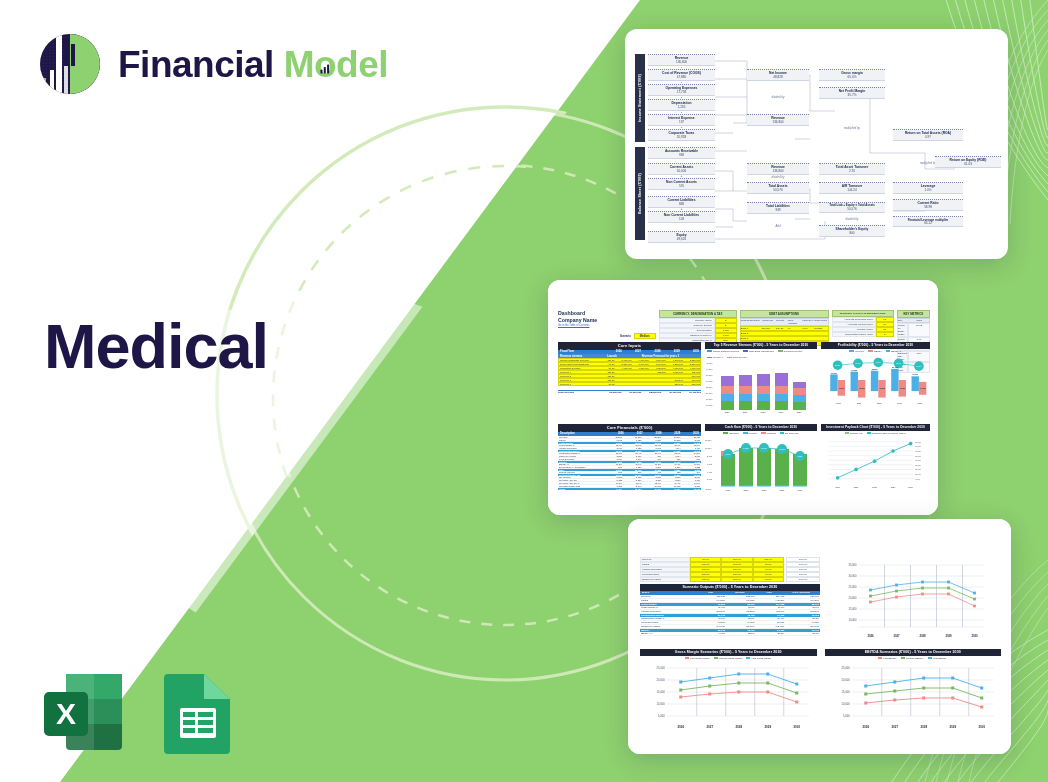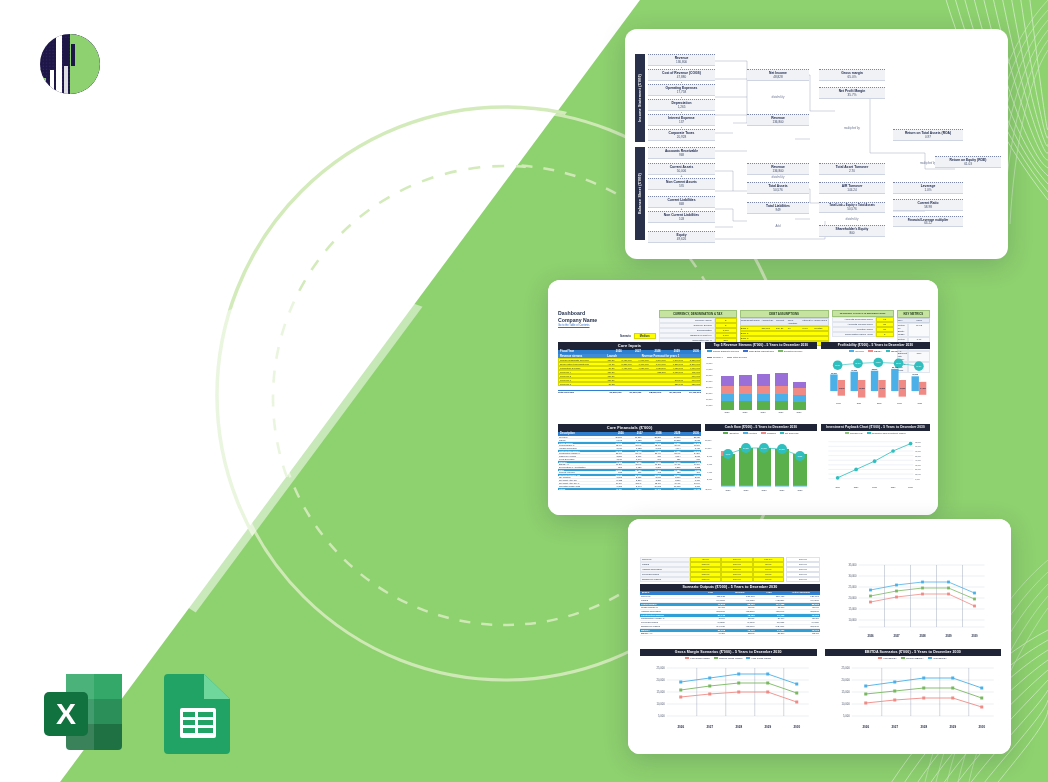--- a/index.html
+++ b/index.html
@@ -182,23 +182,33 @@
             <path d="M34 4 A30 30 0 0 1 34 64 L34 34 Z" fill="#8ed171"></path>
             <path d="M20 64 L20 4 L26 4 L26 64 Z" fill="#ffffff"></path>
             <rect x="28" y="10" width="5" height="26" fill="#1d1646"></rect>
             <rect x="35" y="14" width="4" height="22" fill="#1d1646"></rect>
             <rect x="14" y="40" width="4" height="26" fill="#ffffff"></rect>
             <rect x="28" y="36" width="4" height="30" fill="#ffffff" opacity="0.85"></rect>
             <rect x="6" y="48" width="4" height="20" fill="#8ed171"></rect>
           </g>
         </svg>
       </div>
+      <div class="brand-text">
+        <span class="brand-a">Financial</span><span>&nbsp;</span><span class="brand-b">M</span><span class="brand-o-wrap"><span class="brand-b">o</span><span class="brand-o-chart"><svg width="13" height="13" viewBox="0 0 13 13">
+                <g fill="#1d1646">
+                  <rect x="2" y="7" width="2" height="4" rx="0.6"></rect>
+                  <rect x="5.3" y="4.5" width="2" height="6.5" rx="0.6"></rect>
+                  <rect x="8.6" y="2" width="2" height="9" rx="0.6"></rect>
+                </g>
+              </svg></span></span><span class="brand-b">del</span>
+      </div>
     </div>
 
     <div class="headline">
+      <span>Medical</span>
     </div>
 
     <div class="app-icons">
       <div>
         <svg width="88" height="88" viewBox="0 0 88 88">
           <rect x="26" y="6" width="56" height="76" rx="4" fill="#1f7144"></rect>
           <rect x="26" y="6" width="56" height="25" fill="#33a868"></rect>
           <rect x="26" y="31" width="56" height="25" fill="#2a8f59"></rect>
           <rect x="26" y="6" width="28" height="76" fill="#ffffff" opacity="0.12"></rect>
           <rect x="4" y="24" width="44" height="44" rx="5" fill="#11713f"></rect>

